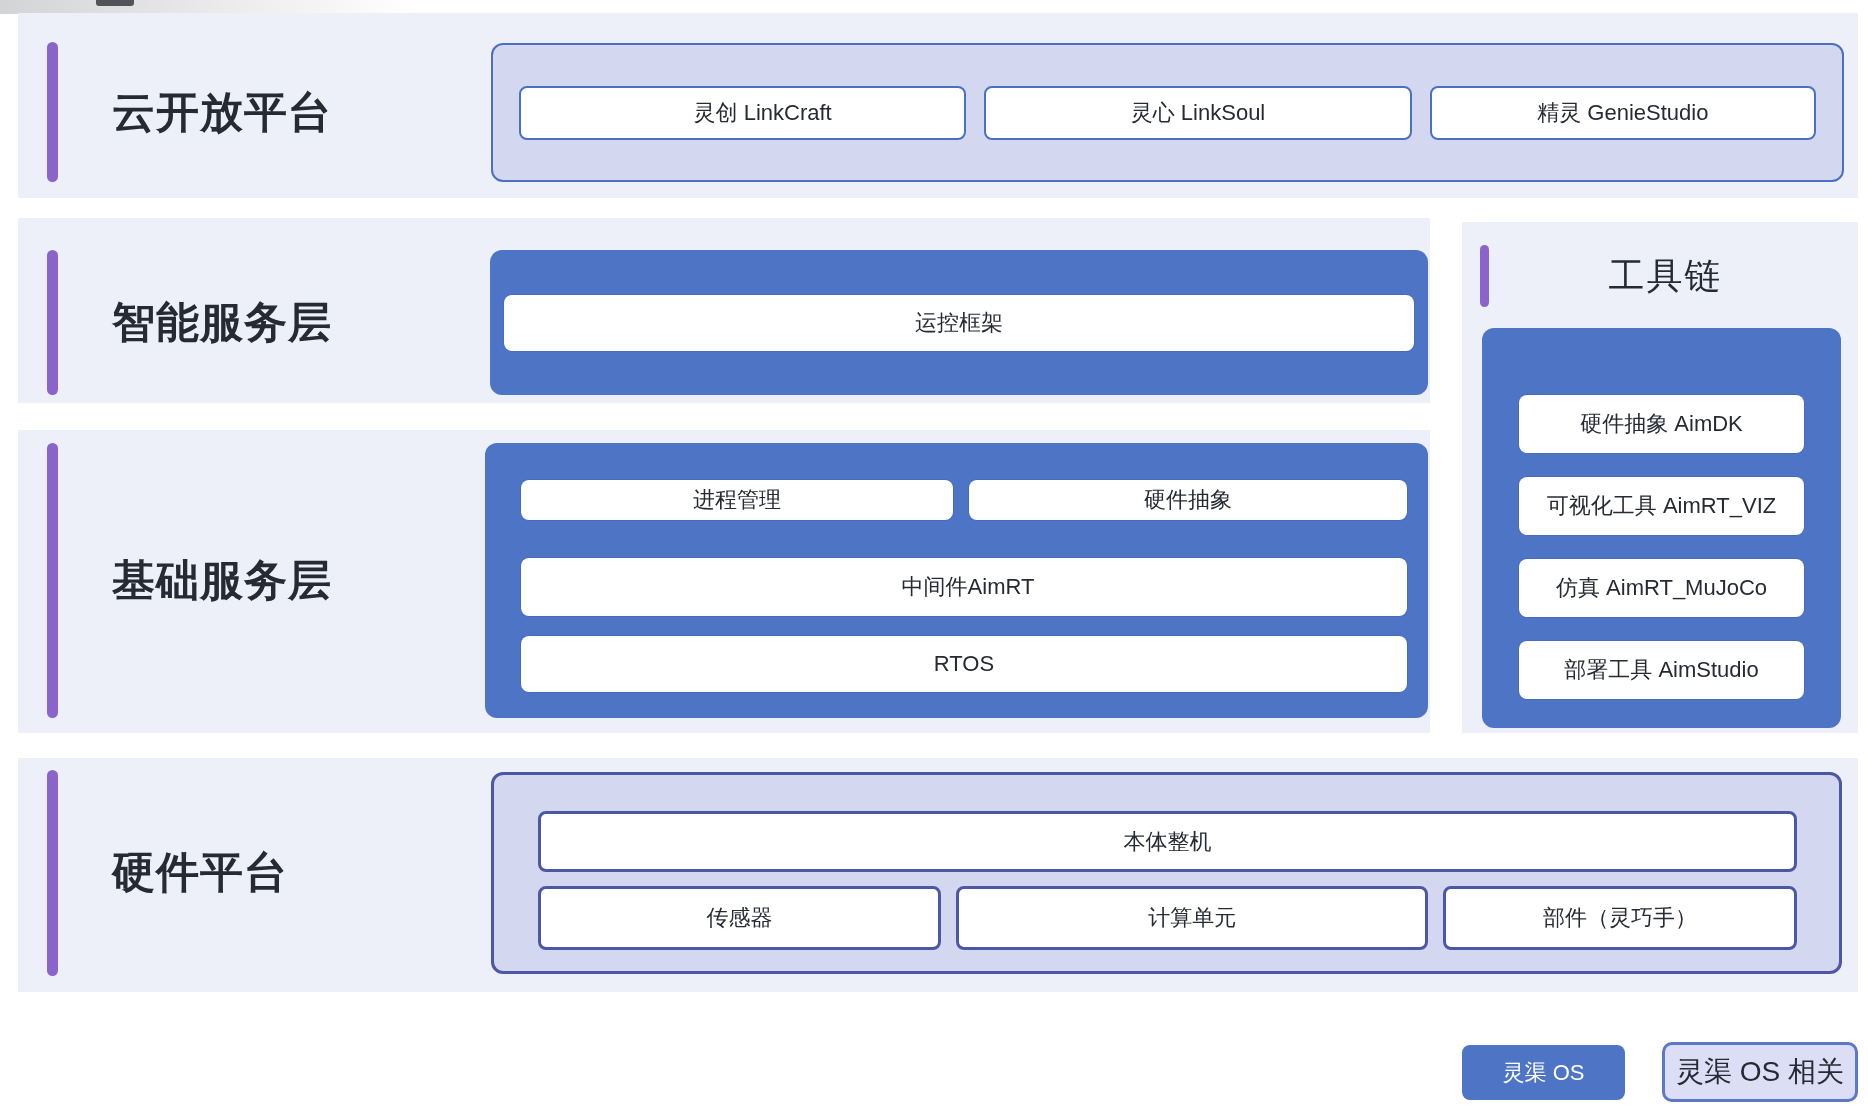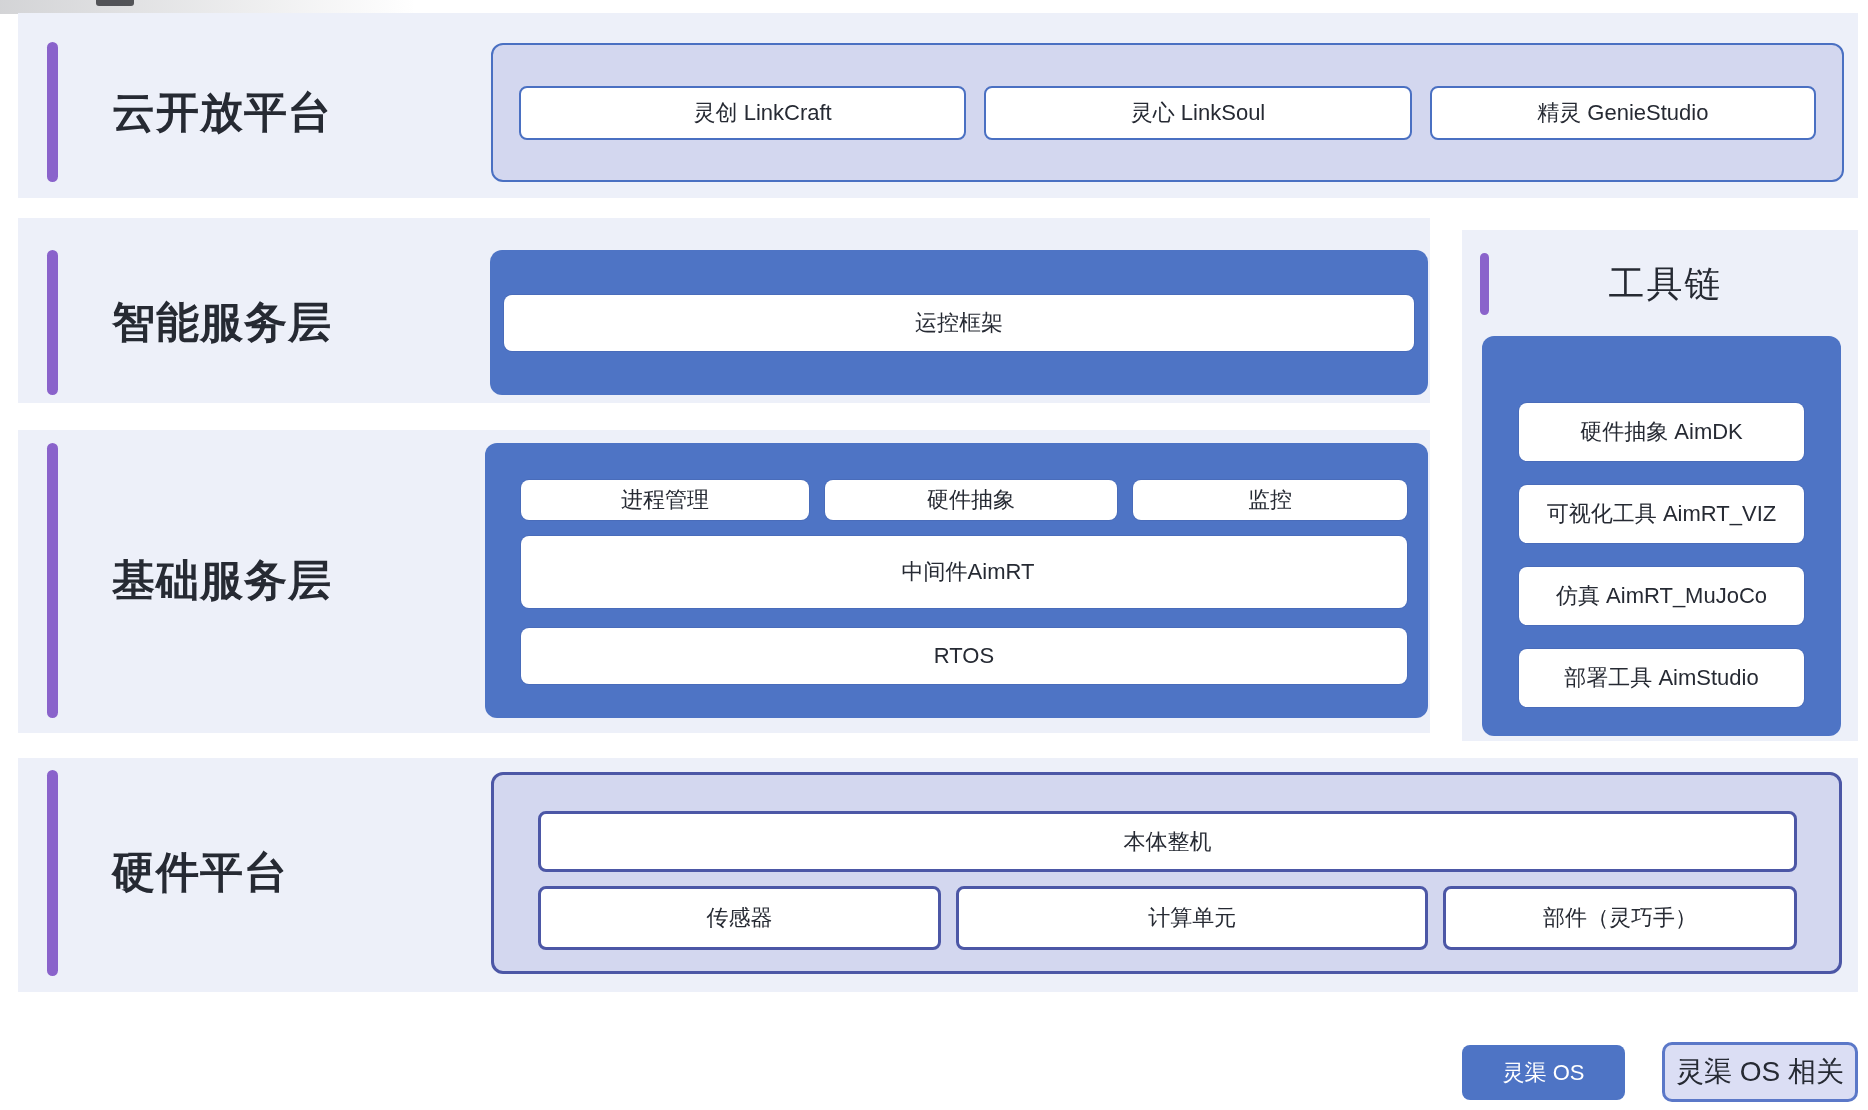--- a/index.html
+++ b/index.html
@@ -19,21 +19,21 @@
   .edge-mark{
     position:absolute;left:96px;top:0;width:38px;height:6px;
     background:rgba(35,36,42,0.75);border-radius:0 0 3px 3px;
   }
 
   .rowbg{position:absolute;background:var(--row_bg,#edf0f9);}
   .row-cloud   {left:18px;top:13px;width:1840px;height:185px;}
   .row-intell  {left:18px;top:218px;width:1412px;height:185px;}
   .row-found   {left:18px;top:430px;width:1412px;height:303px;}
   .row-hw      {left:18px;top:758px;width:1840px;height:234px;}
-  .toolchain-bg{left:1462px;top:222px;width:396px;height:511px;margin-top:8px;}
+  .toolchain-bg{left:1462px;top:222px;width:396px;height:511px;}
 
   .vbar{
     position:absolute;width:11px;background:var(--purple,#8a63cb);border-radius:6px;
   }
   .section-label{
     position:absolute;left:94px;display:flex;align-items:center;
     font-size:43px;font-weight:700;letter-spacing:1px;white-space:nowrap;
   }
 
   .frame{position:absolute;box-sizing:border-box;border-radius:12px;}
@@ -64,21 +64,21 @@
   }
   .intell-frame .wbox{height:56px;width:100%;}
 
   
   .found-frame{
     left:467px;top:13px;width:943px;height:275px;
     padding:37px 21px 20px 36px;
   }
   .found-top{display:flex;gap:16px;}
   .found-top .wbox{height:40px;font-family:Liberation Serif, serif;}
-  .found-mid{margin-top:16px;height:72px;padding-left:8px;}
+  .found-mid{margin-top:38px;height:58px;padding-left:8px;}
   .found-bot{margin-top:20px;height:56px;}
 
   
   .hw-frame{
     left:473px;top:14px;width:1351px;height:202px;
     border:3px solid var(--indigo_border,#4c57a6);
     padding:36px 42px 20px 44px;
   }
   .hw-top{height:61px;}
   .hw-bottom{display:flex;gap:15px;margin-top:14px;}
@@ -137,21 +137,20 @@
     </div>
   </div>
 
   <div class="rowbg row-found">
     <div class="vbar" style="left:29px;top:13px;height:275px;"></div>
     <div class="section-label" style="top:13px;height:275px;">基础服务层</div>
     <div class="frame bluefill found-frame">
       <div class="found-top">
         <div class="wbox plain" style="flex:288 1 0;">进程管理</div>
         <div class="wbox plain" style="flex:292 1 0;">硬件抽象</div>
-        <div class="wbox plain" style="flex:274 1 0;">监控</div>
       </div>
       <div class="wbox plain found-mid">中间件AimRT</div>
       <div class="wbox plain found-bot">RTOS</div>
     </div>
   </div>
 
   <div class="rowbg toolchain-bg">
     <div class="tc-header">
       <div class="tc-bar"></div>
       <div class="tc-title">工具链</div>

